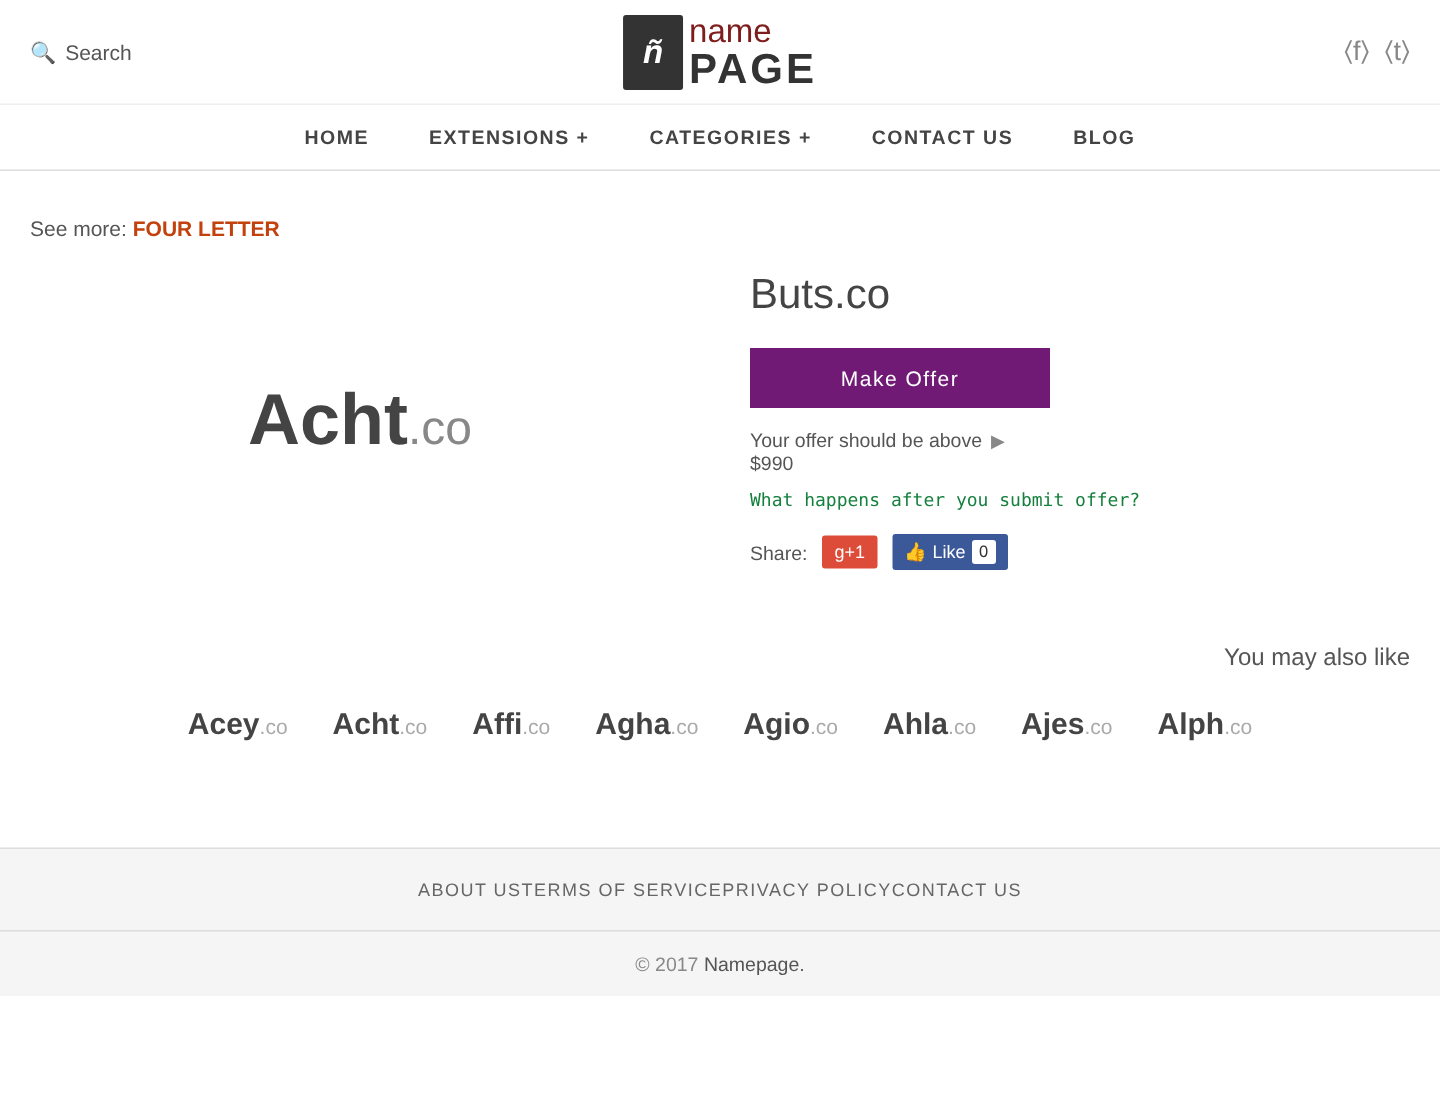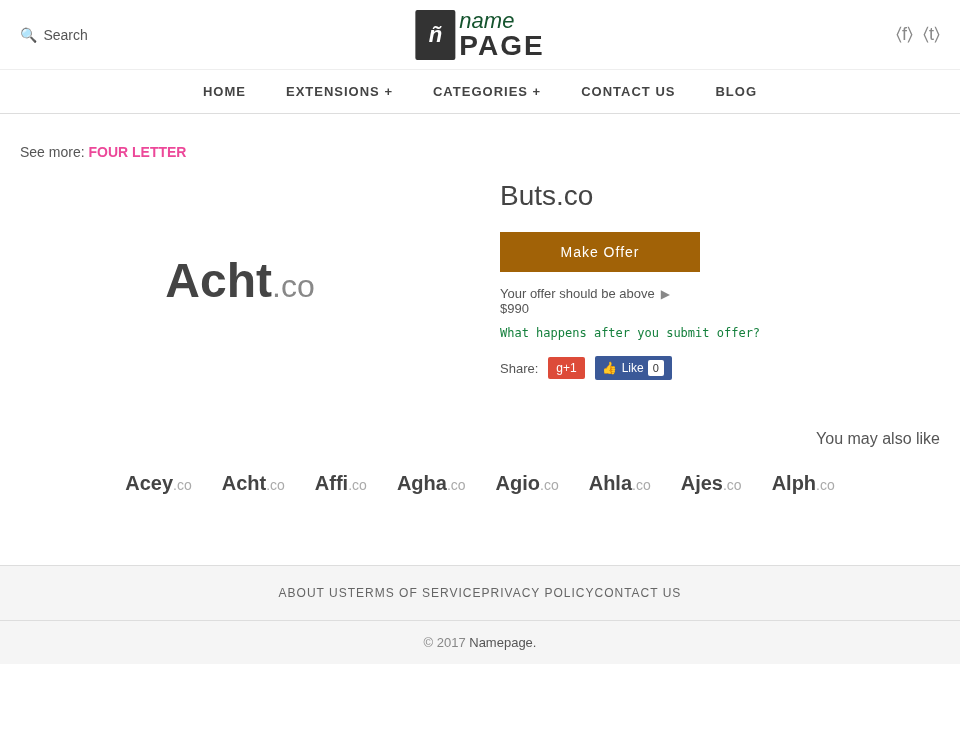--- a/index.html
+++ b/index.html
@@ -46,22 +46,21 @@
       border-radius: 2px;
       margin-right: 4px;
     }
     .logo-text {
       display: flex;
       flex-direction: column;
       line-height: 1;
     }
     .logo-name {
       font-size: 22px;
-      font-style: italic;
-      color: #14532d;
+      color: #7f1d1d;
       font-weight: normal;
     }
     .logo-page {
       font-size: 28px;
       font-weight: bold;
       color: #333;
       letter-spacing: 2px;
       text-transform: uppercase;
     }
     .header-social {
@@ -97,21 +96,21 @@
       max-width: 960px;
       margin: 0 auto;
       padding: 30px 20px;
     }
     .see-more {
       font-size: 14px;
       color: #555;
       margin-bottom: 20px;
     }
     .see-more a {
-      color: #ec4899;
+      color: #c2410c;
       font-weight: bold;
       text-decoration: none;
       margin-top: 40px;
     }
 
     .product-area {
       display: flex;
       gap: 40px;
       margin-top: 10px;
     }
@@ -136,21 +135,21 @@
     .product-info {
       flex: 1;
     }
     .product-title {
       font-size: 28px;
       color: #444;
       margin-bottom: 20px;
       font-weight: normal;
     }
     .make-offer-btn {
-      background: #a16207;
+      background: #701a75;
       color: #fff;
       border: none;
       padding: 12px 30px;
       font-size: 14px;
       cursor: pointer;
       letter-spacing: 1px;
       margin-bottom: 14px;
       display: block;
       width: 200px;
     }

